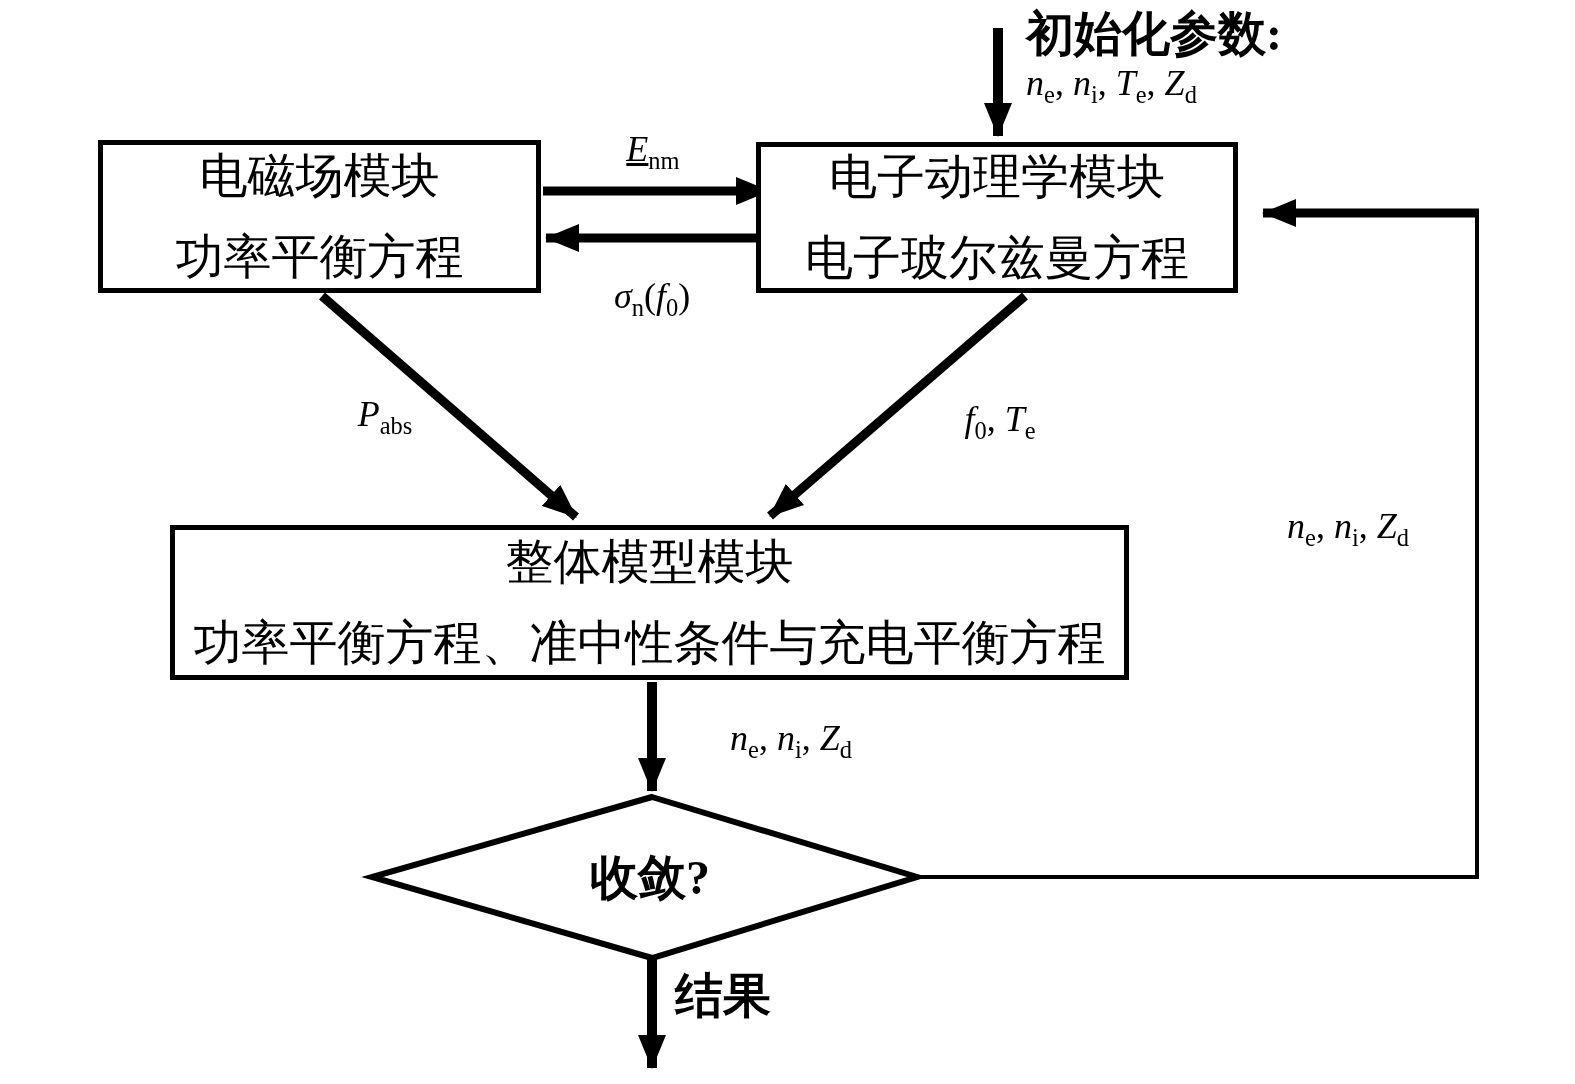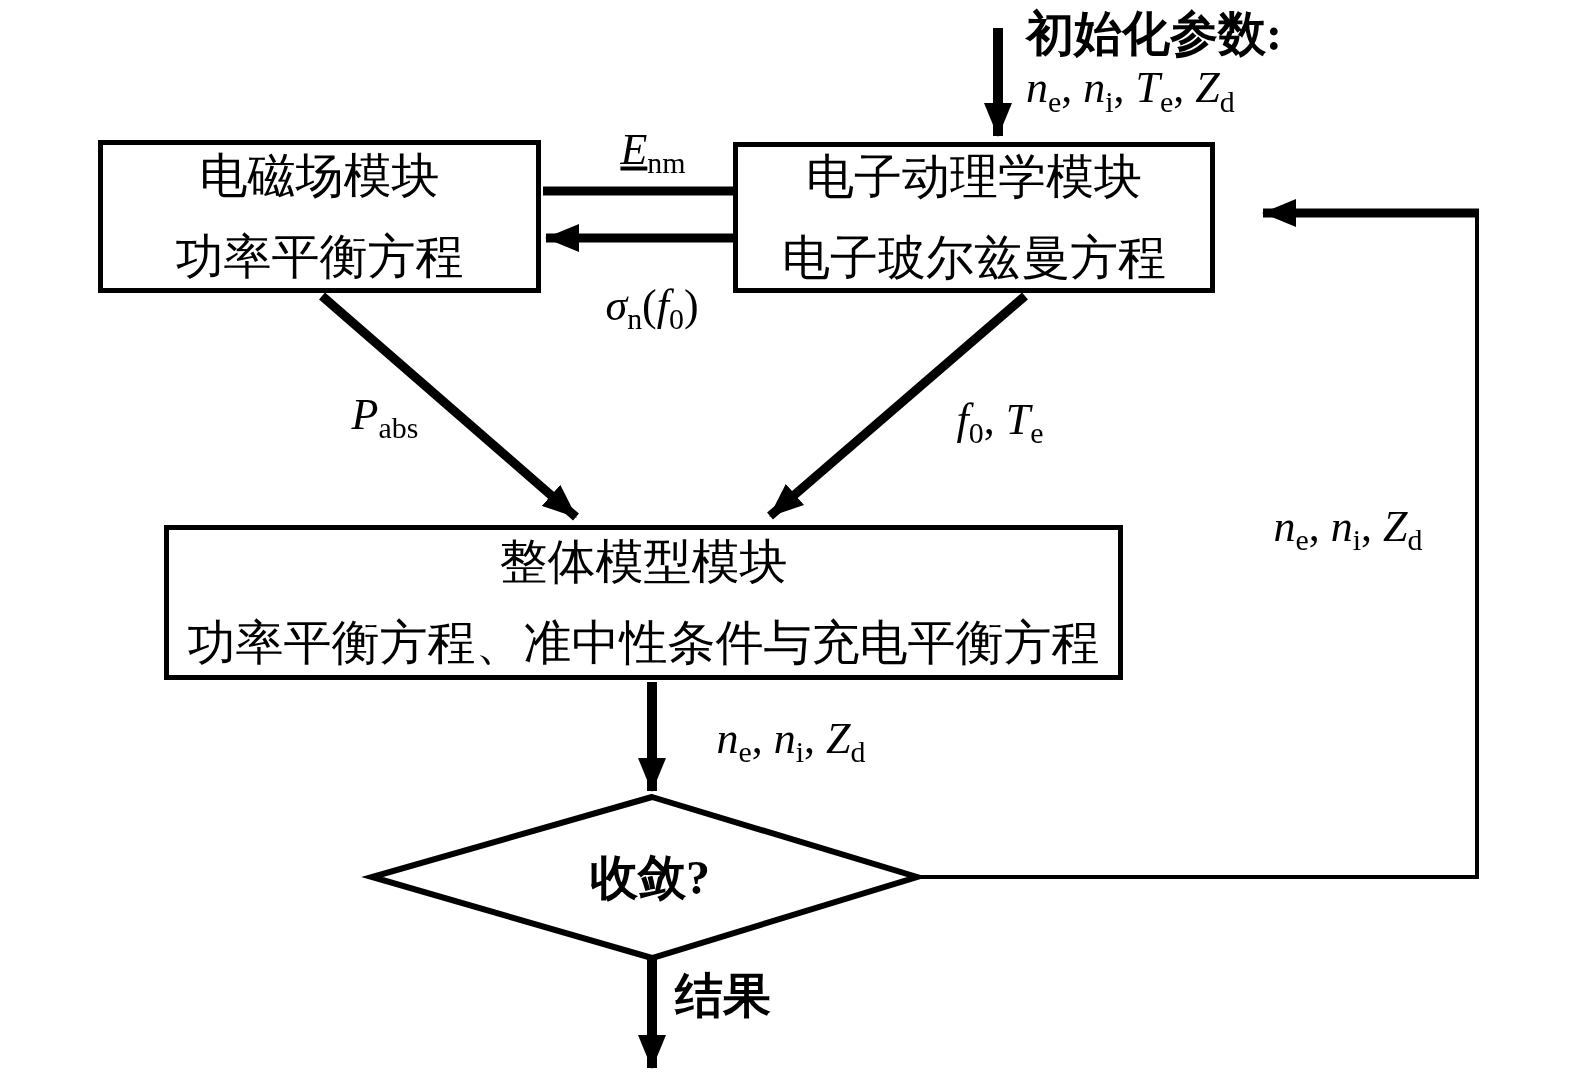--- a/index.html
+++ b/index.html
@@ -5,21 +5,21 @@
   html,body{margin:0;padding:0;background:#fff;}
   .stage{position:relative;width:1575px;height:1084px;background:#ffffff;overflow:hidden;
          font-family:"Liberation Serif","DejaVu Serif",serif;color:#000;}
   .stage svg{position:absolute;left:0;top:0;}
   .box{position:absolute;box-sizing:border-box;border:5px solid #000;background:#fff;
        display:flex;flex-direction:column;align-items:center;justify-content:center;
        text-align:center;font-size:48px;line-height:1.42;gap:13px;}
   .lbl{position:absolute;white-space:nowrap;}
   .ctr{transform:translate(-50%,-50%);}
   .cjk{font-size:48px;font-weight:bold;}
-  .math{font-size:44px;}
+  .math{font-size:36px;}
   .math .it{font-style:italic;}
   .math sub{font-size:68%;line-height:0;}
 </style>
 </head>
 <body>
 
 <div class="stage">
 
   <svg width="1575" height="1084" viewBox="0 0 1575 1084">
     <defs>
@@ -49,32 +49,32 @@
   </svg>
 
   <div class="lbl cjk" style="left:1026px;top:2px;">初始化参数:</div>
   <div class="lbl math" style="left:1026px;top:62px;"><span class="it">n</span><sub>e</sub><span>, </span><span class="it">n</span><sub>i</sub><span>, </span><span class="it">T</span><sub>e</sub><span>, </span><span class="it">Z</span><sub>d</sub></div>
 
   <div class="box" style="left:98px;top:140px;width:443px;height:153px;">
     <div>电磁场模块</div>
     <div>功率平衡方程</div>
   </div>
 
-  <div class="box" style="left:733px;top:142px;width:482px;height:151px;">
+  <div class="box" style="left:756px;top:142px;width:482px;height:151px;">
     <div>电子动理学模块</div>
     <div>电子玻尔兹曼方程</div>
   </div>
 
-  <div class="box" style="left:164px;top:525px;width:959px;height:155px;">
+  <div class="box" style="left:170px;top:525px;width:959px;height:155px;">
     <div>整体模型模块</div>
     <div>功率平衡方程、准中性条件与充电平衡方程</div>
   </div>
 
   <div class="lbl math ctr" style="left:653px;top:149px;text-decoration:underline;"><span class="it">E</span><sub>nm</sub></div>
-  <div class="lbl math ctr" style="left:652px;top:305px;text-align:right;"><span class="it">σ</span><sub>n</sub><span>(</span><span class="it">f</span><sub>0</sub><span>)</span></div>
+  <div class="lbl math ctr" style="left:652px;top:296px;text-align:right;"><span class="it">σ</span><sub>n</sub><span>(</span><span class="it">f</span><sub>0</sub><span>)</span></div>
   <div class="lbl math ctr" style="left:362px;top:414px;margin-left:23px;"><span class="it">P</span><sub>abs</sub></div>
   <div class="lbl math ctr" style="left:1000px;top:419px;"><span class="it">f</span><sub>0</sub><span>, </span><span class="it">T</span><sub>e</sub></div>
   <div class="lbl math ctr" style="left:791px;top:738px;"><span class="it">n</span><sub>e</sub><span>, </span><span class="it">n</span><sub>i</sub><span>, </span><span class="it">Z</span><sub>d</sub></div>
   <div class="lbl math ctr" style="left:1348px;top:526px;"><span class="it">n</span><sub>e</sub><span>, </span><span class="it">n</span><sub>i</sub><span>, </span><span class="it">Z</span><sub>d</sub></div>
   <div class="lbl cjk ctr" style="left:723px;top:996px;">结果</div>
 
   <div class="lbl cjk ctr" style="left:650px;top:878px;">收敛?</div>
 
 </div>
 

